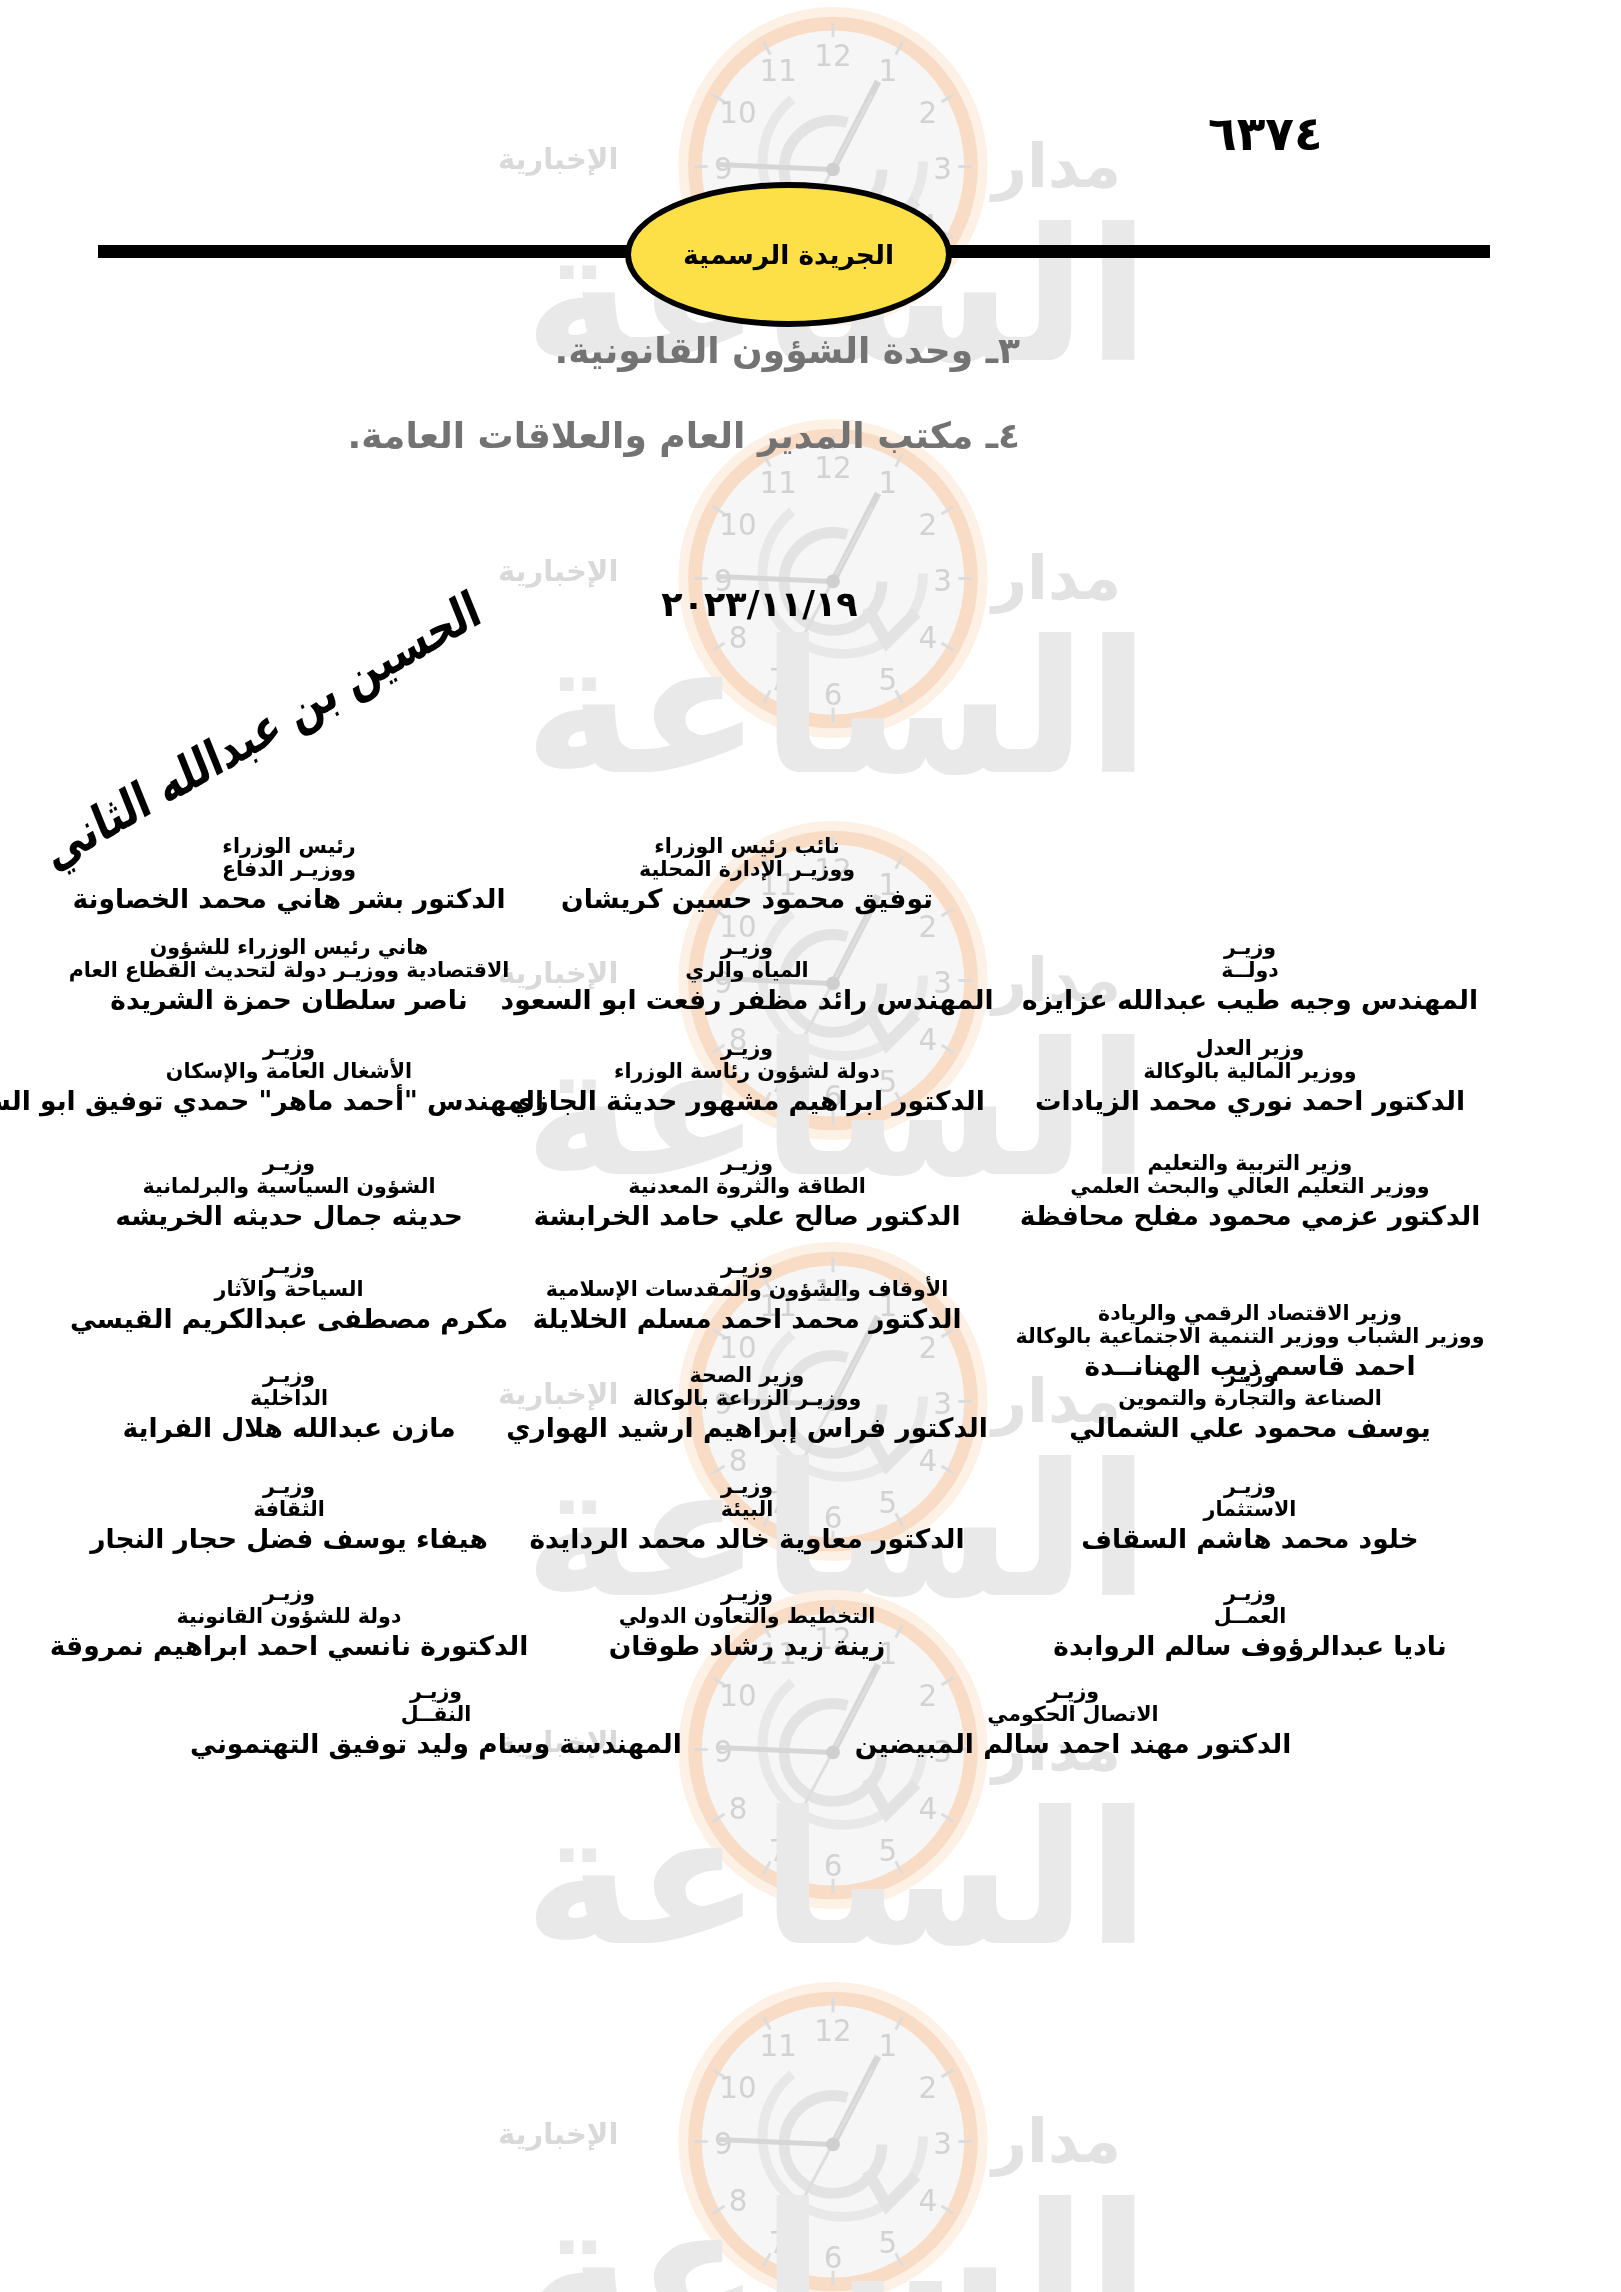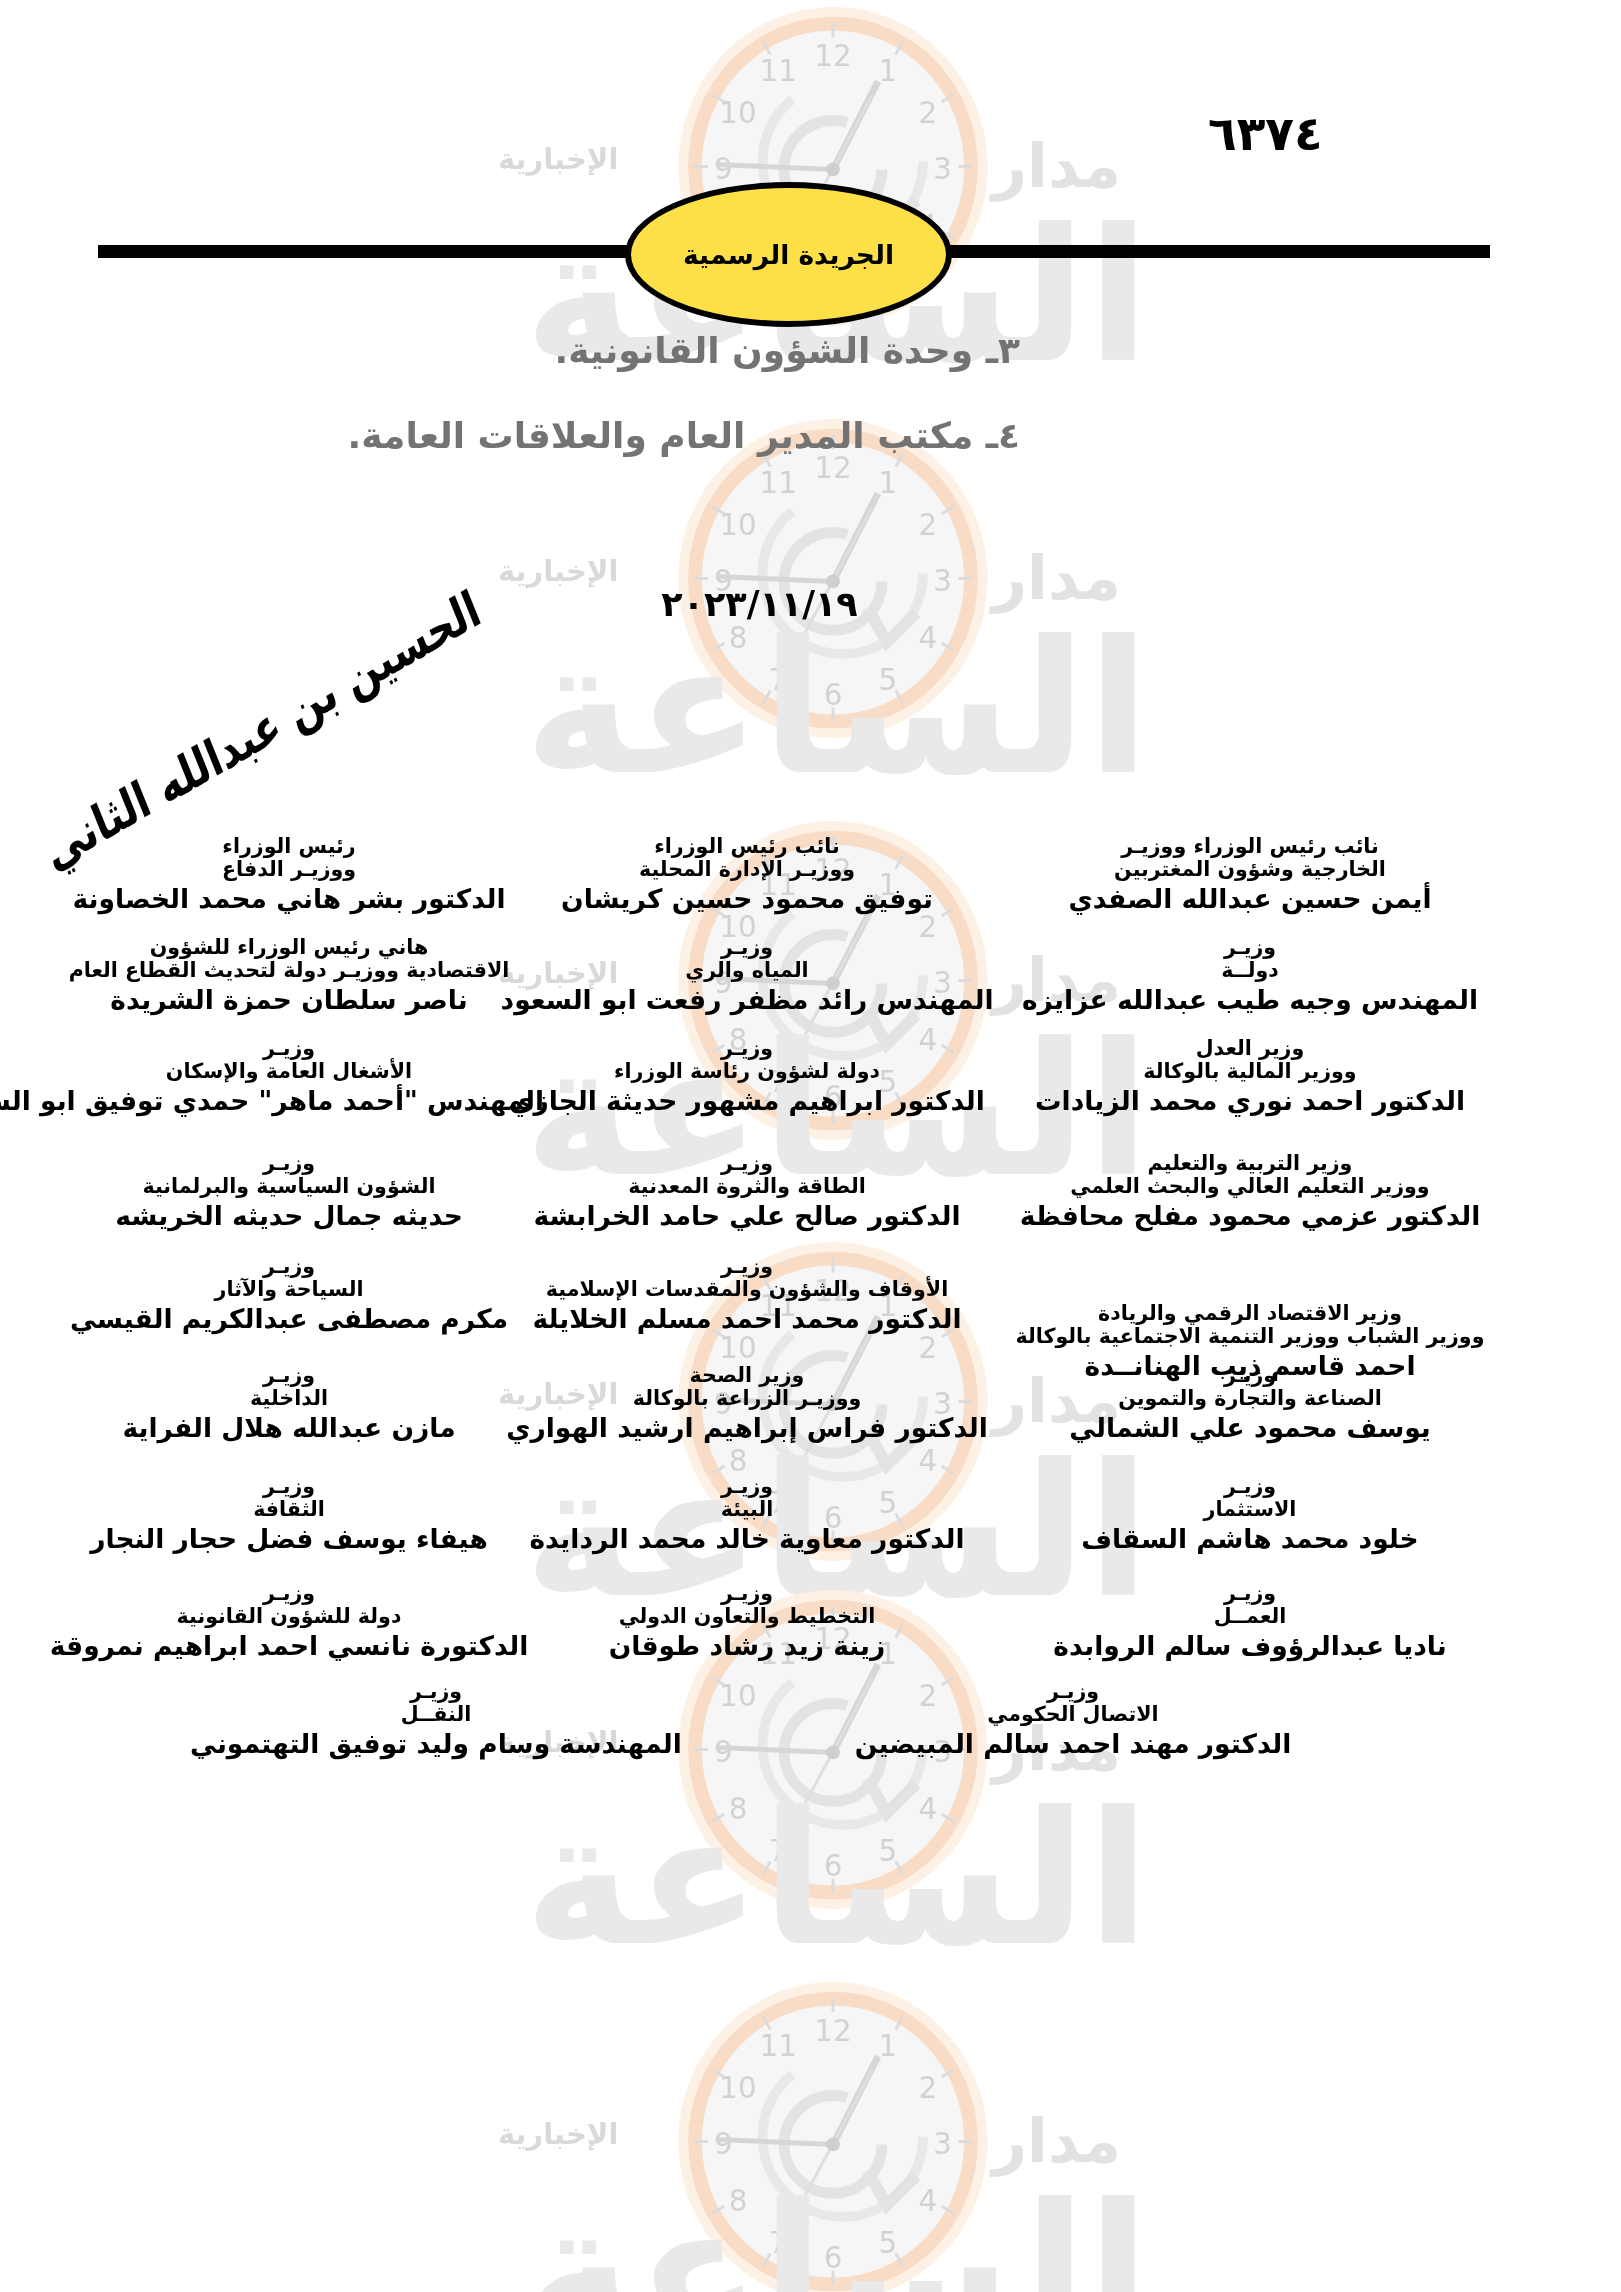--- a/index.html
+++ b/index.html
@@ -329,25 +329,20 @@
     <div class="item item-3">٣ـ وحدة الشؤون القانونية.</div>
     <div class="item item-4">٤ـ مكتب المدير العام والعلاقات العامة.</div>
 
     <div class="date">٢٠٢٣/١١/١٩</div>
 
     <div class="signature">
       <span>الحسين بن عبدالله الثاني</span>
     </div>
 
     <div id="ministers">
-        <div class="entry" style="left: 995px; top: 835px;">
-          <div class="mtitle-line">نائب رئيس الوزراء ووزيـر</div>
-          <div class="mtitle-line">الخارجية وشؤون المغتربين</div>
-          <div class="mname">أيمن حسين عبدالله الصفدي</div>
-        </div>
         <div class="entry" style="left: 492px; top: 835px;">
           <div class="mtitle-line">نائب رئيس الوزراء</div>
           <div class="mtitle-line">ووزيـر الإدارة المحلية</div>
           <div class="mname">توفيق محمود حسين كريشان</div>
         </div>
         <div class="entry" style="left: 34px; top: 835px;">
           <div class="mtitle-line">رئيس الوزراء</div>
           <div class="mtitle-line">ووزيـر الدفاع</div>
           <div class="mname">الدكتور بشر هاني محمد الخصاونة</div>
         </div>

